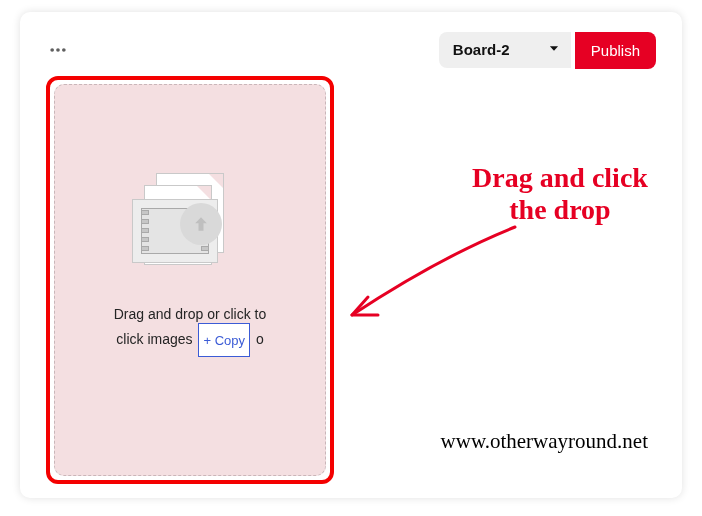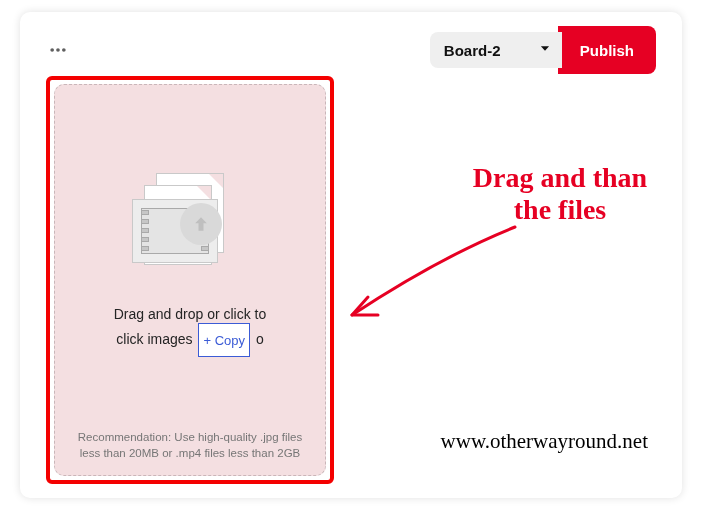--- a/index.html
+++ b/index.html
@@ -4,36 +4,36 @@
 <style>
   * { box-sizing: border-box; margin: 0; padding: 0; }
   html, body { width: 702px; height: 516px; font-family: -apple-system, BlinkMacSystemFont, "Segoe UI", Helvetica, Arial, sans-serif; background: #fff; }
   .card {
     position: absolute; left: 20px; top: 12px; width: 662px; height: 486px;
     background: #fff; border-radius: 10px; box-shadow: 0 0 8px rgba(0,0,0,0.12);
   }
   .topbar { position: absolute; top: 18px; left: 26px; right: 26px; height: 40px; display: flex; align-items: center; justify-content: space-between; }
   .more-icon { width: 24px; height: 24px; display: flex; align-items: center; justify-content: center; cursor: pointer; color: #5f5f5f; }
   .more-icon svg { display: block; }
-  .right-controls { display: flex; align-items: center; gap: 4px; }
+  .right-controls { display: flex; align-items: flex-start; gap: 12px; }
   .board-select {
     position: relative; width: 132px; height: 36px; border-radius: 8px 0 0 8px;
     background: #efefef; display: flex; align-items: center; padding: 0 28px 0 14px;
     font-weight: 700; font-size: 15px; color: #111; cursor: pointer;
   }
   .board-select .chev { position: absolute; right: 10px; top: 50%; transform: translateY(-50%); }
   .publish-btn {
-    height: 48px; border: none; border-radius: 0 8px 8px 0; background: #e60023;
-    color: #fff; font-weight: 700; font-size: 15px; padding: 0 22px; cursor: pointer;
+    height: 37px; border: none; border-radius: 0 8px 8px 0; background: #e60023;
+    color: #fff; font-weight: 400; font-size: 15px; padding: 0 16px; cursor: pointer;
     margin-left: -8px;
   }
 
   .dropzone-wrap {
     position: absolute; left: 26px; top: 64px; width: 288px; height: 408px;
-    border: 4px solid #f40000; border-radius: 6px; padding: 4px;
+    border: 4px solid #f40000; border-radius: 12px; padding: 4px;
   }
   .dropzone {
     width: 100%; height: 100%; border: 1.5px dashed #c9b6b9; border-radius: 10px;
     background: #f4dfe1; position: relative;
     display: flex; flex-direction: column; align-items: center; justify-content: center;
   }
 
   .upload-graphic {
     width: 116px; height: 116px; position: relative; margin-top: -30px;
   }
@@ -147,29 +147,28 @@
       <div class="dz-text">
         <div>Drag and drop or click to</div>
         <div>
           <span>click images</span>
           <span class="copy-chip">+ Copy</span>
           <span>o</span>
         </div>
       </div>
 
       <div class="dz-footer">
-        <div class="reco">Recommendation: Use high-quality .jpg files less than 20MB or .mp4 files less than 2GB</div>
       </div>
 
     </div>
   </div>
 
   <div class="anno-text" style="left:420px; top:150px; width:240px;">
-    <div>Drag and than</div>
-    <div>the files</div>
+    <div>Drag and click</div>
+    <div>the drop</div>
   </div>
 
   <svg class="arrow" style="left:310px; top:205px; width:200px; height:120px;" viewBox="0 0 200 120">
     <path d="M185 10 Q 110 40 22 98" stroke="#e60023" stroke-width="3" fill="none" stroke-linecap="round"></path>
     <path d="M22 98 L38 80 M22 98 L48 98" stroke="#e60023" stroke-width="3" fill="none" stroke-linecap="round"></path>
   </svg>
 
   <div class="watermark" style="right:34px; bottom:44px;">www.otherwayround.net</div>
 
 </div>

